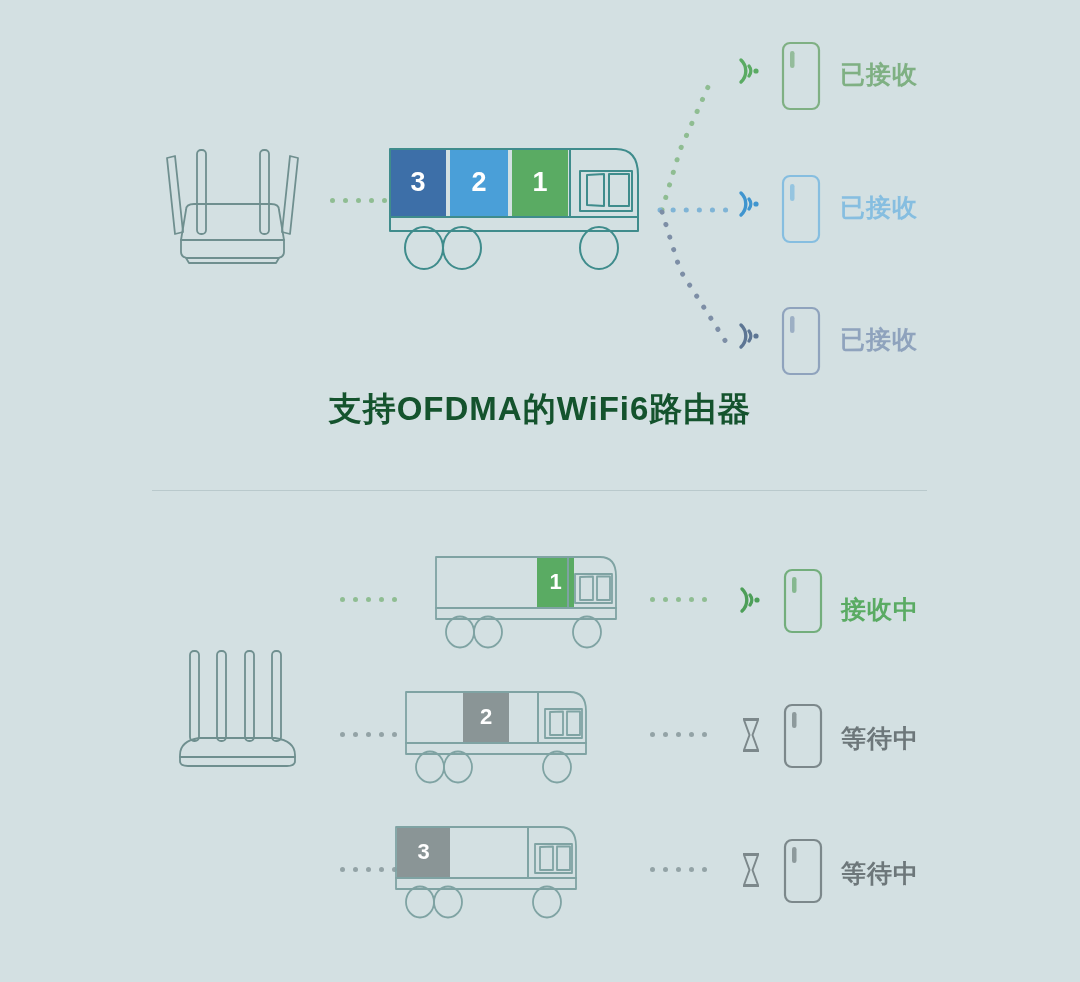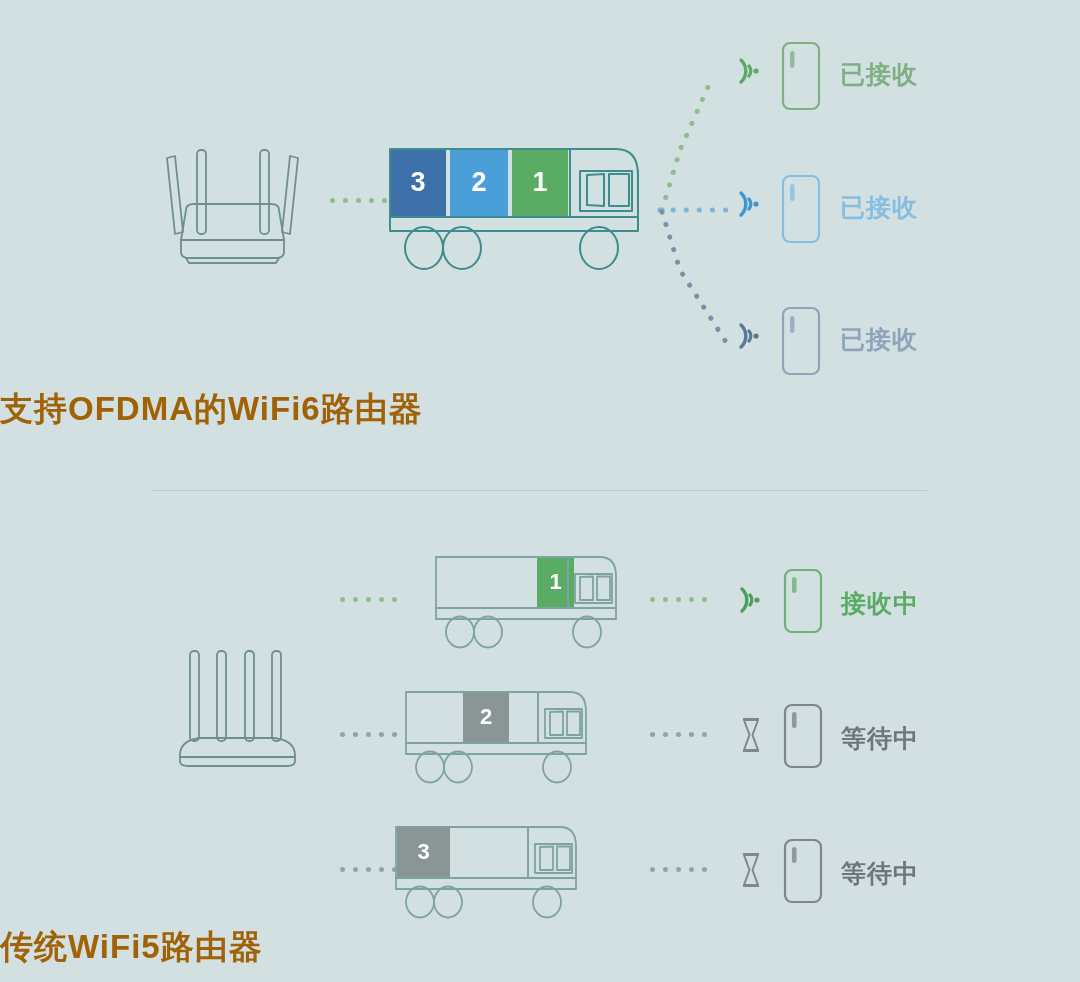--- a/index.html
+++ b/index.html
@@ -19,22 +19,22 @@
     inset: 0;
   }
 
   
   .abs { position: absolute; }
 
   
   .section-title {
     position: absolute;
     width: 100%;
-    text-align: left;
-    color: #a16207;
+    text-align: center;
+    color: #14532d;
     font-size: 33px;
     font-weight: bold;
     letter-spacing: 1px;
     font-family: "Liberation Sans", sans-serif;
   }
   #title-wifi6 { top: 387px; left: 0; }
   #title-wifi5 { top: 925px; left: 0; }
 
   
   #divider {
@@ -250,21 +250,21 @@
         <g fill="none" stroke="#4d9f59" stroke-width="3.4" stroke-linecap="round">
           <path d="M9 6 A15 15 0 0 1 9 28"></path>
           <path d="M17 12 A8 8 0 0 1 17 22"></path>
         </g>
         <circle cx="24" cy="17" r="2.6" fill="#4d9f59"></circle>
       </svg>
       <svg class="abs" style="left:782px;top:22px;" width="42" height="68" viewBox="0 0 42 68">
         <rect x="3" y="3" width="36" height="62" rx="7" fill="none" stroke="#73ae7c" stroke-width="2.2"></rect>
         <rect x="10" y="10" width="4.5" height="16" rx="2.2" fill="#73ae7c" opacity="0.8"></rect>
       </svg>
-      <span class="status-label" style="left:841px;top:42px;color:#5aab63;">接收中</span>
+      <span class="status-label" style="left:841px;top:48px;color:#5aab63;">接收中</span>
     </div>
 
     <div class="abs" style="left:0;top:180px;width:1080px;height:110px;">
       <div class="dots-h" style="left:340px;top:52px;width:58px;">
         <i style="left:0px;background:#93a3a6"></i>
           <i style="left:13px;background:#93a3a6"></i>
         <i style="left:26px;background:#93a3a6"></i>
           <i style="left:39px;background:#93a3a6"></i>
         <i style="left:52px;background:#93a3a6"></i>
       </div>
@@ -354,15 +354,14 @@
         </g>
       </svg>
       <svg class="abs" style="left:782px;top:22px;" width="42" height="68" viewBox="0 0 42 68">
         <rect x="3" y="3" width="36" height="62" rx="7" fill="none" stroke="#7c888b" stroke-width="2.2"></rect>
         <rect x="10" y="10" width="4.5" height="16" rx="2.2" fill="#7c888b" opacity="0.8"></rect>
       </svg>
       <span class="status-label" style="left:841px;top:42px;color:#6d777a;">等待中</span>
     </div>
   </div>
 
-  <div class="section-title" id="title-wifi5">传统WiFi5路由器</div>
 
 </div>
 
 </body></html>

